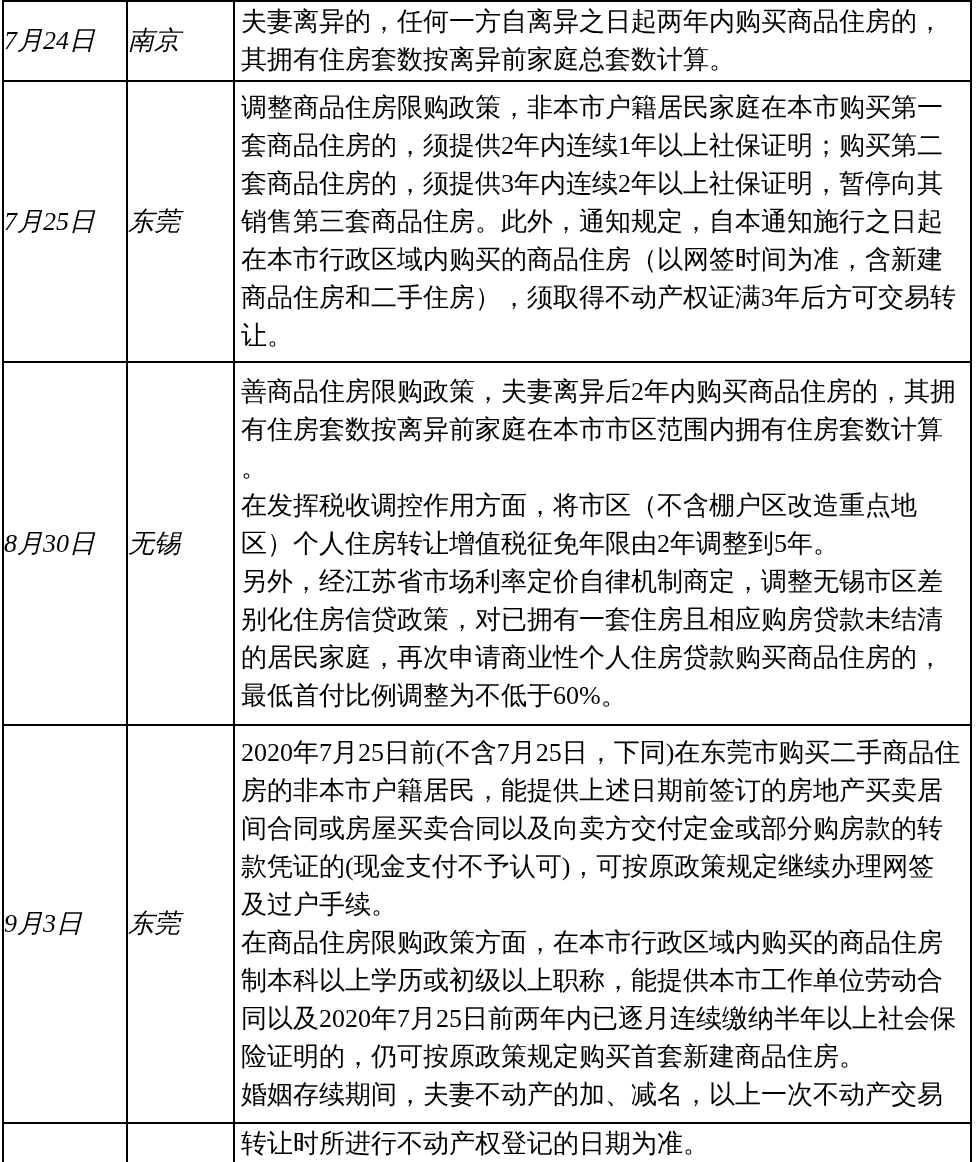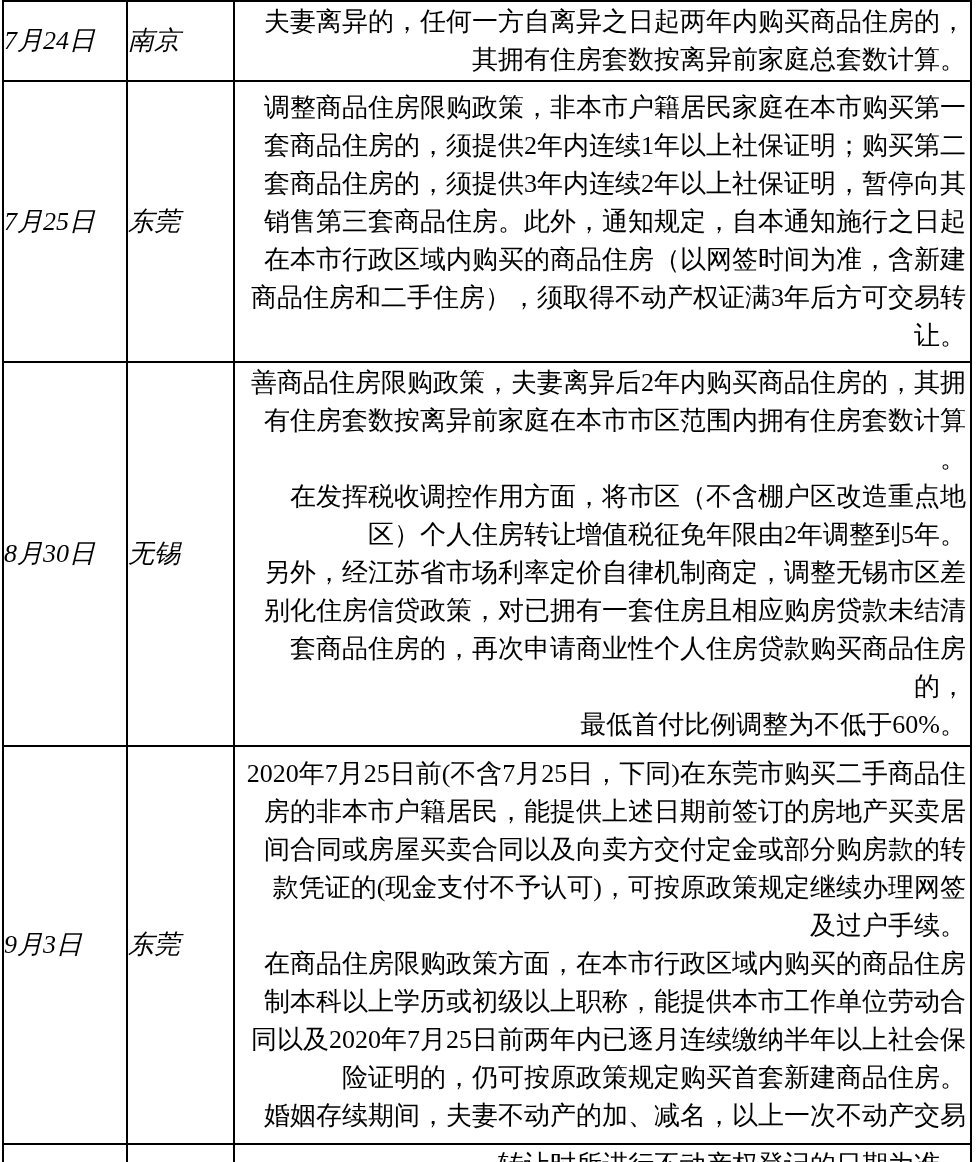--- a/index.html
+++ b/index.html
@@ -38,21 +38,21 @@
     vertical-align: middle;
     font-size: 26px;
     line-height: 38px;
     padding: 0;
     font-style: italic;
   }
   td.policy-cell {
     font-size: 26px;
     line-height: 38px;
     vertical-align: middle;
-    text-align: right;
+    text-align: left;
     white-space: pre-line;
     padding: 1px 4px 1px 6px;
   }
   tr.row-1 { height: 73px; }
   tr.row-2 { height: 281px; }
   tr.row-3 { height: 363px; }
   tr.row-4 { height: 398px; }
   tr.row-5 { height: 40px; }
 </style>
 </head>
@@ -86,21 +86,21 @@
       <tr class="row-3">
         <td class="date-cell">8月30日</td>
         <td class="city-cell">无锡</td>
         <td class="policy-cell">善商品住房限购政策，夫妻离异后2年内购买商品住房的，其拥
 有住房套数按离异前家庭在本市市区范围内拥有住房套数计算
 。
 在发挥税收调控作用方面，将市区（不含棚户区改造重点地
 区）个人住房转让增值税征免年限由2年调整到5年。
 另外，经江苏省市场利率定价自律机制商定，调整无锡市区差
 别化住房信贷政策，对已拥有一套住房且相应购房贷款未结清
-套商品住房的，再次申请商业性个人住房贷款购买商品住房的，
+的居民家庭，再次申请商业性个人住房贷款购买商品住房的，
 最低首付比例调整为不低于60%。</td>
       </tr>
       <tr class="row-4">
         <td class="date-cell">9月3日</td>
         <td class="city-cell">东莞</td>
         <td class="policy-cell">2020年7月25日前(不含7月25日，下同)在东莞市购买二手商品住
 房的非本市户籍居民，能提供上述日期前签订的房地产买卖居
 间合同或房屋买卖合同以及向卖方交付定金或部分购房款的转
 款凭证的(现金支付不予认可)，可按原政策规定继续办理网签
 及过户手续。

